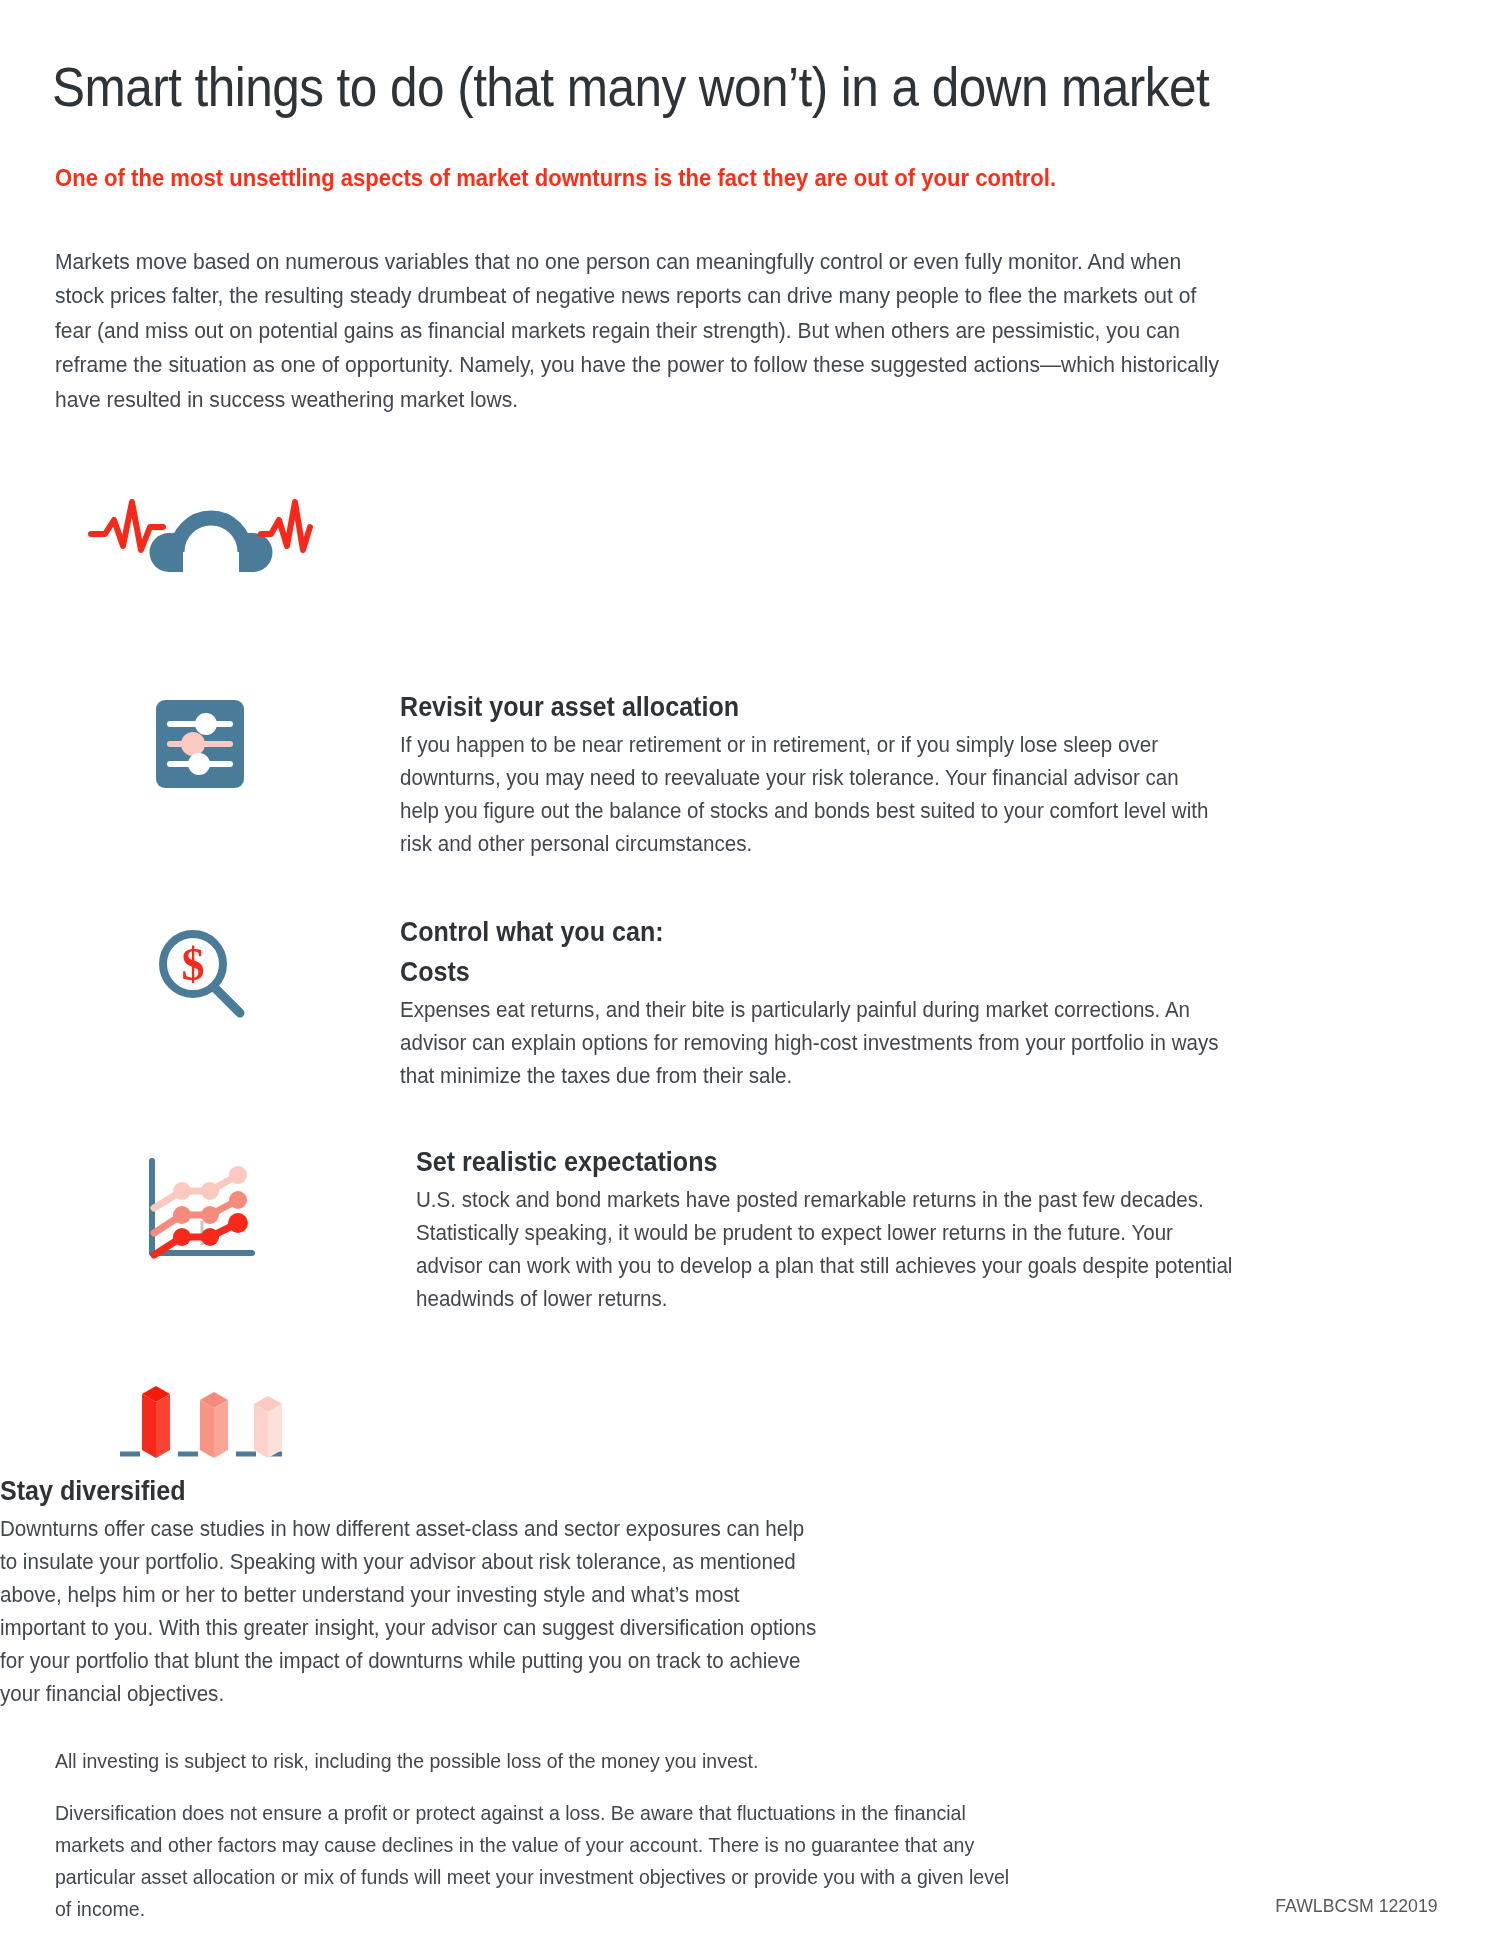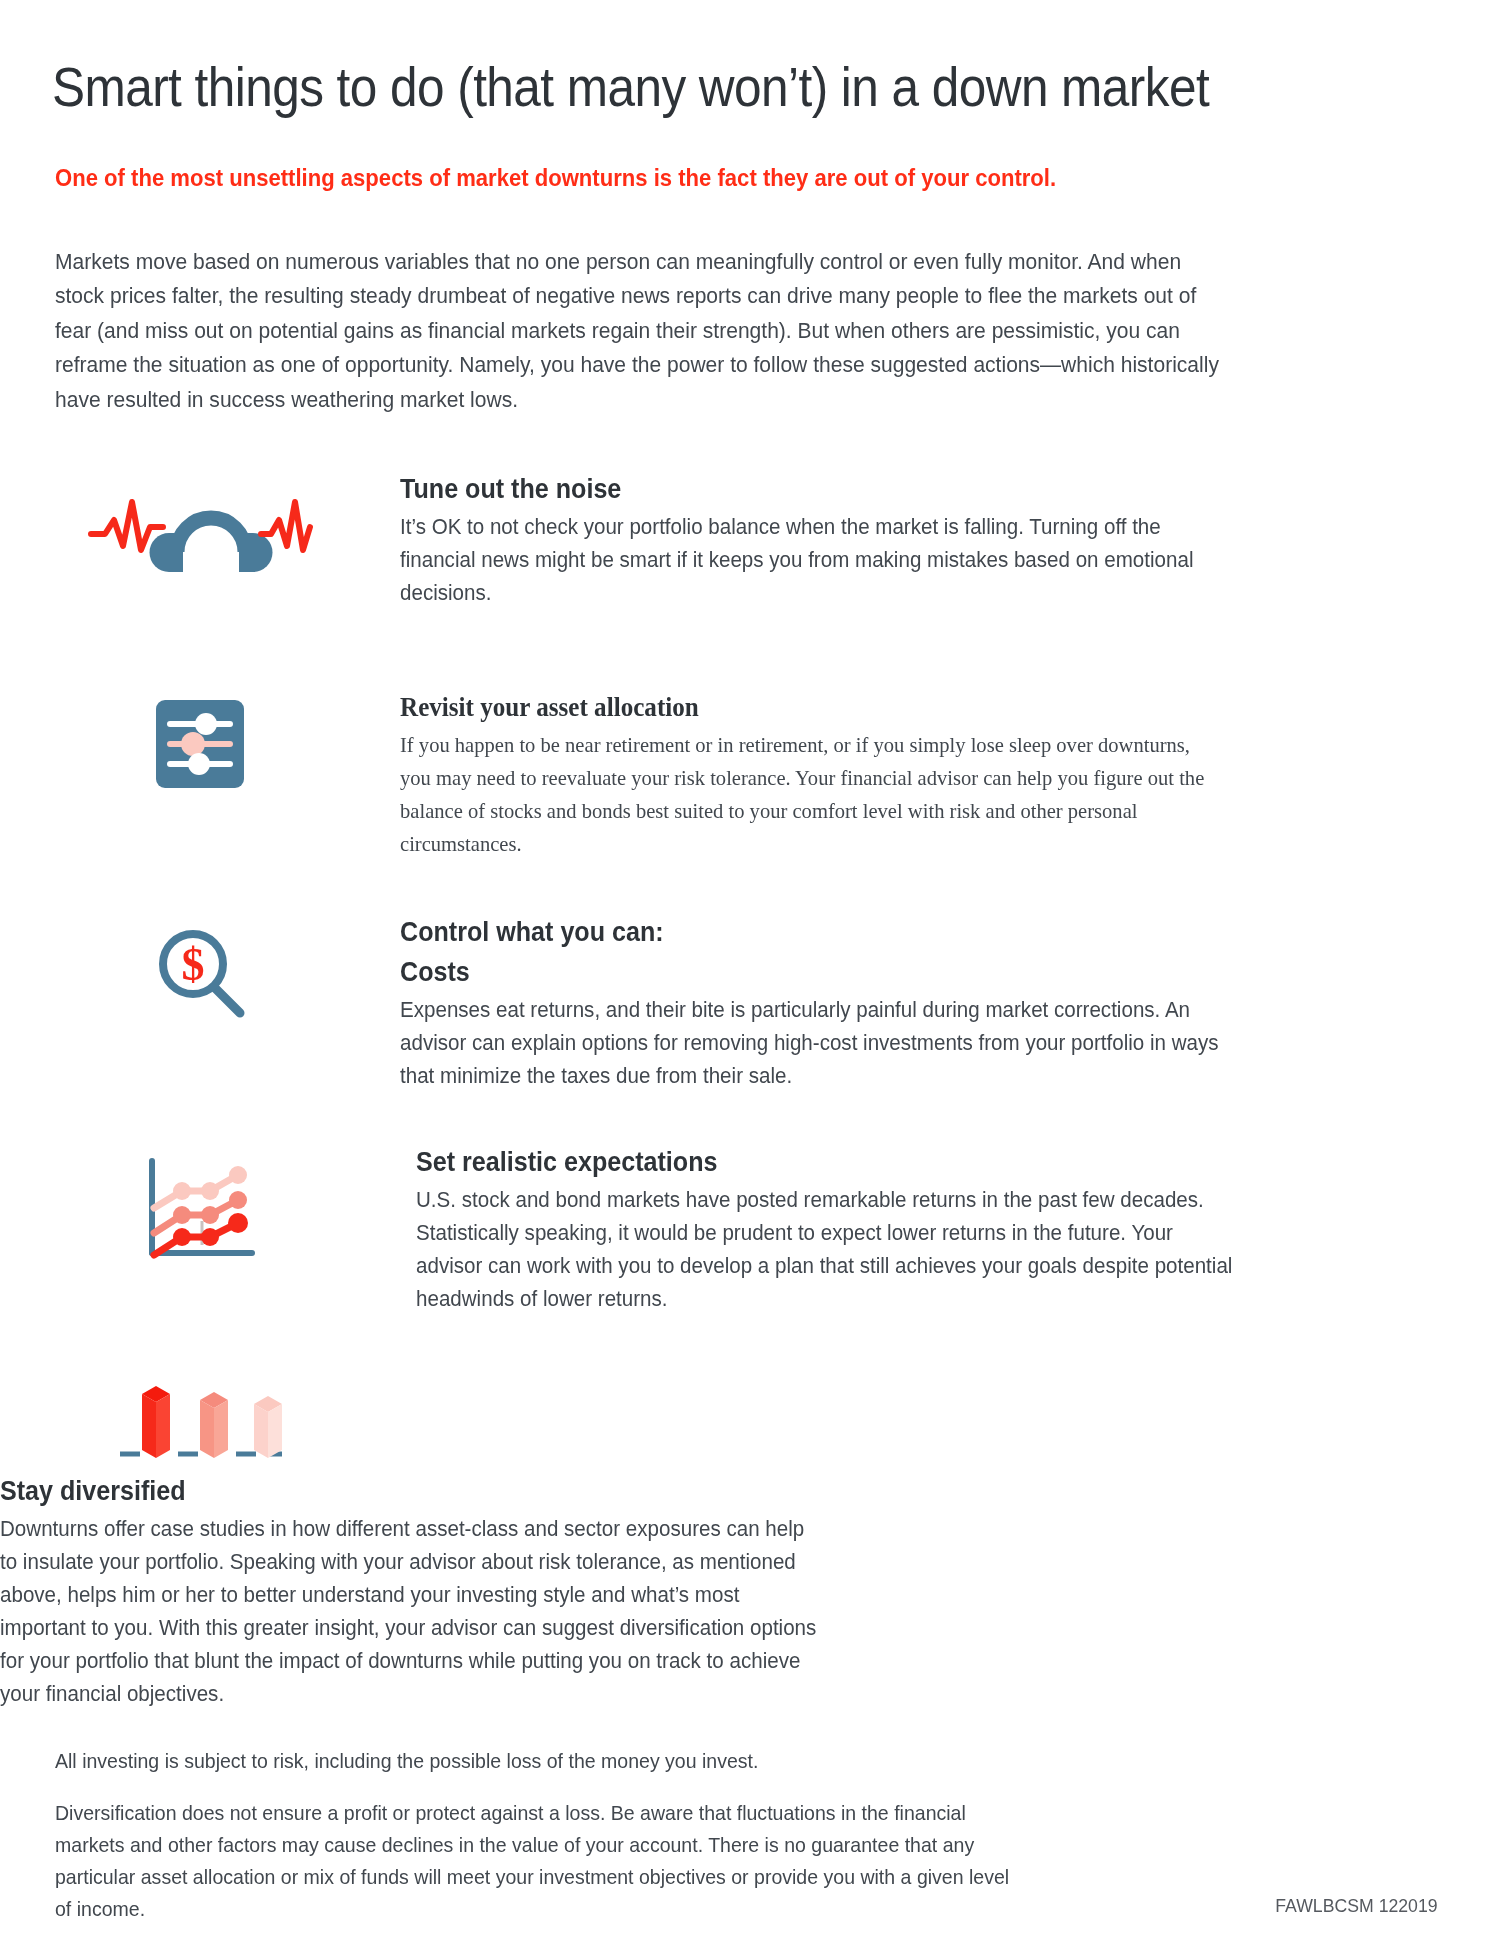--- a/index.html
+++ b/index.html
@@ -122,21 +122,21 @@
     font-weight: 400;
     color: #41474e;
     margin: 0;
     width: 880px;
     transform: scaleX(0.935);
     transform-origin: left top;
   }
 
   
   .sec-1 { height: 218px; }
-  .sec-2 { height: 225px; font-family: Liberation Serif, serif; }
+  .sec-2 { height: 225px; }
   .sec-3 { height: 230px; }
   .sec-4 { height: 215px; gap: 16px; }
   .sec-5 { height: 235px; flex-direction: column; }
 
   
   .disclaimers {
     position: absolute;
     left: 55px;
     top: 1745px;
     width: 1200px;
@@ -188,24 +188,20 @@
             <path d="M92,72 A34,34 0 0 1 160,72" fill="none" stroke="#4a7b99" stroke-width="15"></path>
 
             <path d="M84,53 L98,53 L98,92 L84,92 A19,19 0 0 1 84,53 Z" fill="#4a7b99"></path>
 
             <path d="M168,53 L154,53 L154,92 L168,92 A19,19 0 0 0 168,53 Z" fill="#4a7b99"></path>
 
             <polyline points="176,54 186,54 194,40 202,66 210,22 218,70 225,47" fill="none" stroke="#f6291a" stroke-width="6" stroke-linecap="round" stroke-linejoin="round"></polyline>
           </svg>
         </span>
       </div>
-      <div class="text-col">
-        <div class="sec-heading">Tune out the noise</div>
-        <p class="sec-body">It’s OK to not check your portfolio balance when the market is falling. Turning off the financial news might be smart if it keeps you from making mistakes based on emotional decisions.</p>
-      </div>
     </div>
 
     <div class="section sec-2">
       <div class="icon-col">
         <span class="icon-box">
           <svg width="92" height="92" viewBox="0 0 92 92">
             <rect x="2" y="2" width="88" height="88" rx="9" ry="9" fill="#4a7b99"></rect>
 
             <rect x="13" y="23" width="66" height="6" rx="3" fill="#ffffff"></rect>
             <circle cx="52" cy="26" r="11" fill="#ffffff"></circle>

